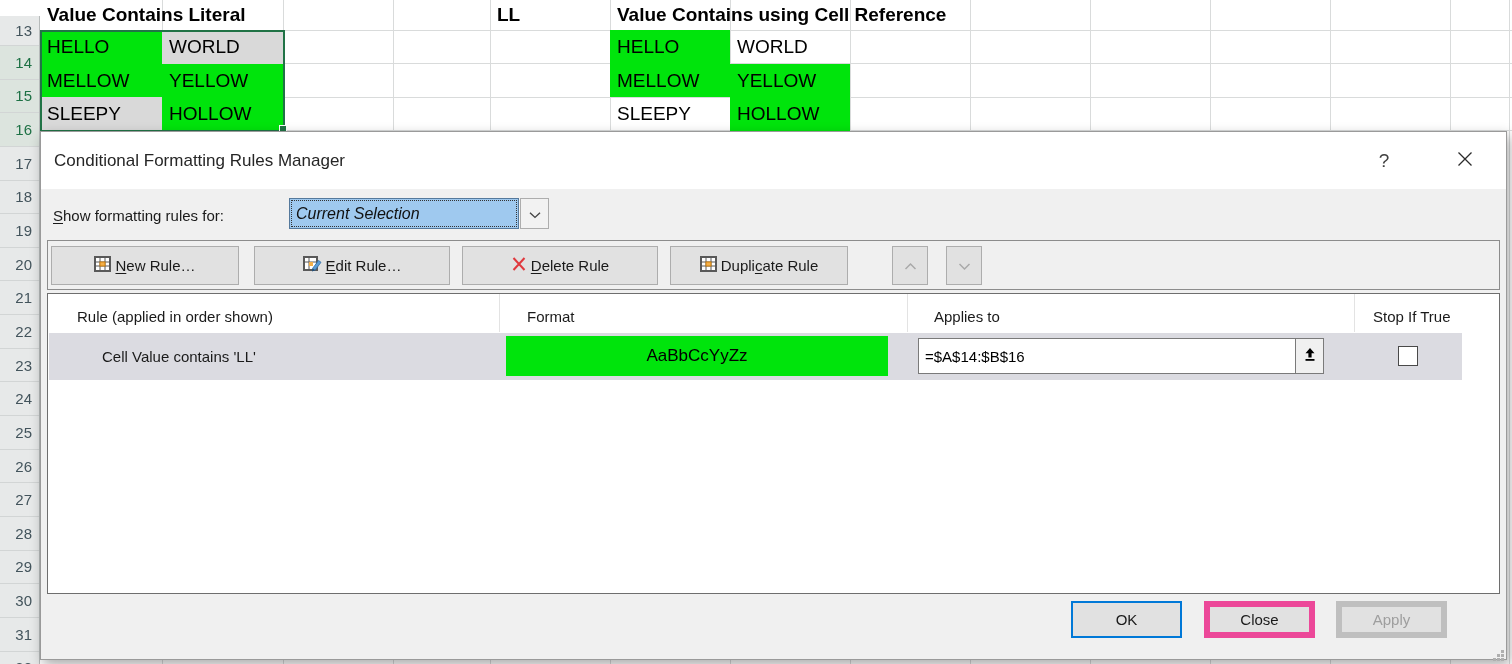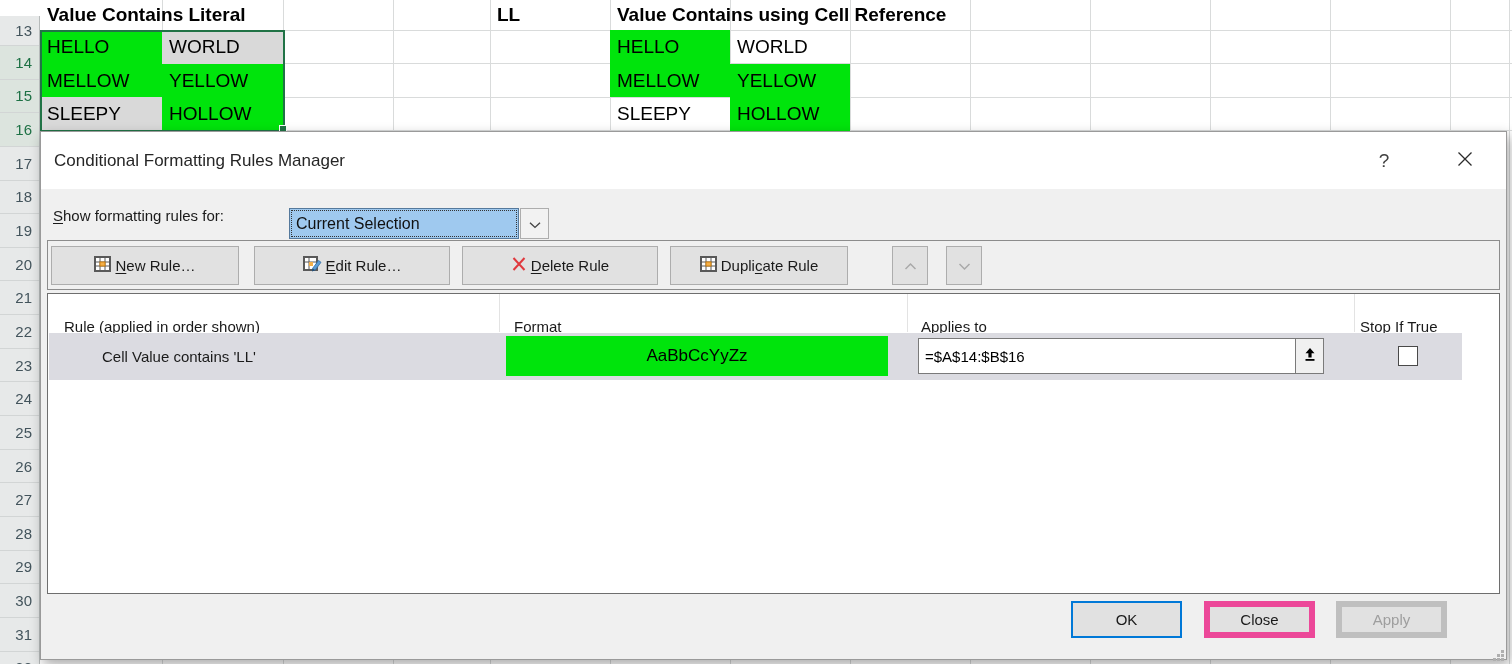--- a/index.html
+++ b/index.html
@@ -26,35 +26,35 @@
   
   .dialog{position:absolute;left:40px;top:131px;width:1467px;height:529px;background:#F0F0F0;
           border:1px solid #9A9A9A;box-shadow:3px 5px 12px rgba(0,0,0,.33);z-index:10;font-size:15px;color:#1a1a1a;}
   .titlebar{position:absolute;left:0;top:0;right:0;height:57px;background:#fff;}
   .title{position:absolute;left:13px;top:0;height:66px;line-height:57px;font-size:17px;color:#262626;white-space:nowrap;}
   .capbtn{position:absolute;top:13px;width:32px;height:31px;display:flex;align-items:center;
           justify-content:center;background:transparent;border:none;cursor:pointer;}
   .helpbtn{left:1327px;font-size:19px;color:#404040;}
   .closebtn{left:1408px;}
   .showlabel{position:absolute;left:12px;top:68px;height:31px;line-height:31px;white-space:nowrap;}
-  .combo{position:absolute;left:248px;top:76px;width:260px;height:42px;}
+  .combo{position:absolute;left:248px;top:66px;width:260px;height:42px;font-style:italic;}
   .combo-text{position:absolute;left:0;top:0;width:230px;height:31px;border:1px solid #55799C;
               line-height:29px;padding-left:6px;font-size:16px;color:#111;
               outline:1px dotted #333;outline-offset:-3px;}
   .combo-arrow{position:absolute;left:231px;top:0;width:29px;height:31px;background:#F2F2F2;
                border:1px solid #ADADAD;display:flex;align-items:center;justify-content:center;}
   .toolbar{position:absolute;left:6px;top:108px;width:1453px;height:50px;background:#F0F0F0;
            border:1px solid #8C8C8C;}
   .tbtn{position:absolute;top:5px;height:39px;background:#E1E1E1;border:1px solid #ADADAD;
         display:flex;align-items:center;justify-content:center;gap:4px;font-size:15px;
         color:#1a1a1a;cursor:pointer;white-space:nowrap;}
   u{text-underline-offset:2px;text-decoration-thickness:1px;}
   .listbox{position:absolute;left:6px;top:161px;width:1453px;height:301px;background:#fff;
            border:1px solid #6E6E6E;}
-  .colhdr{position:absolute;top:14px;height:40px;line-height:38px;color:#1a1a1a;white-space:nowrap;}
+  .colhdr{position:absolute;top:4px;height:40px;line-height:38px;color:#1a1a1a;white-space:nowrap;margin-left:13px;}
   .vsep{position:absolute;top:0;height:38px;width:1px;background:#E3E3E3;}
   .rulerow{position:absolute;left:1px;top:39px;width:1413px;height:47px;}
   .ruledesc{position:absolute;left:53px;top:0;height:37px;line-height:47px;white-space:nowrap;}
   .swatch{position:absolute;left:457px;top:3px;width:382px;height:40px;display:flex;
           align-items:center;justify-content:center;font-size:17px;color:#000;}
   .applies-input{position:absolute;left:869px;top:5px;width:378px;height:36px;border:1px solid #7A7A7A;
                  font:15px "Liberation Sans",sans-serif;padding:0 6px;background:#fff;color:#000;}
   .collapsebtn{position:absolute;left:1246px;top:5px;width:29px;height:36px;background:#F0F0F0;
                border:1px solid #7A7A7A;display:flex;align-items:center;justify-content:center;cursor:pointer;}
   .stopchk{position:absolute;left:1349px;top:13px;width:20px;height:20px;appearance:none;

